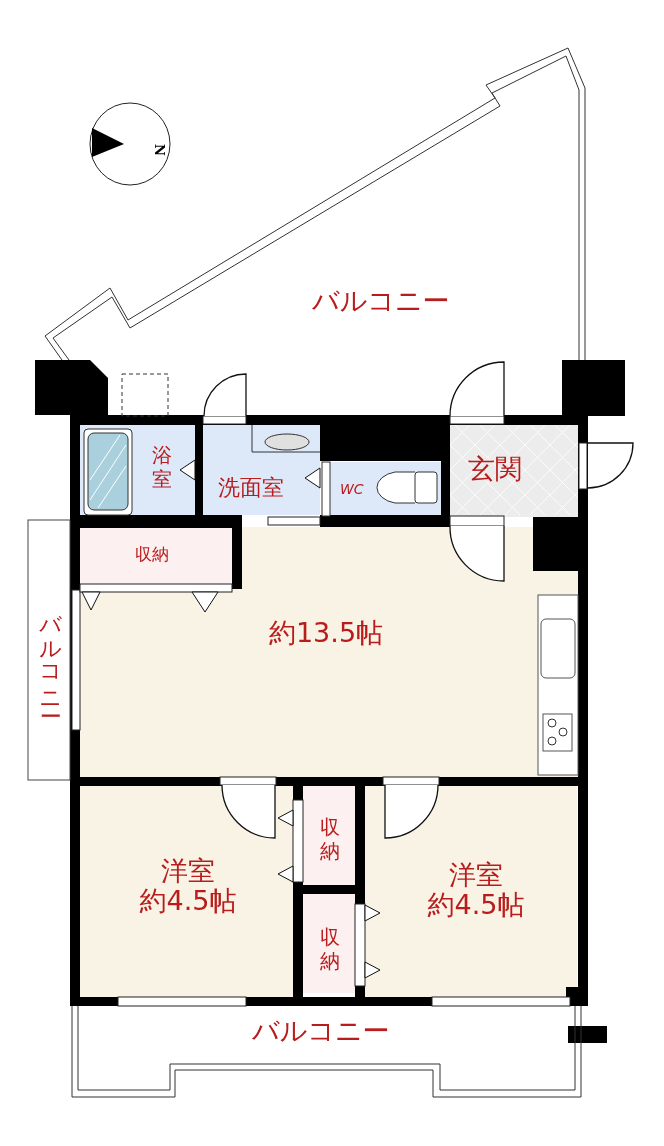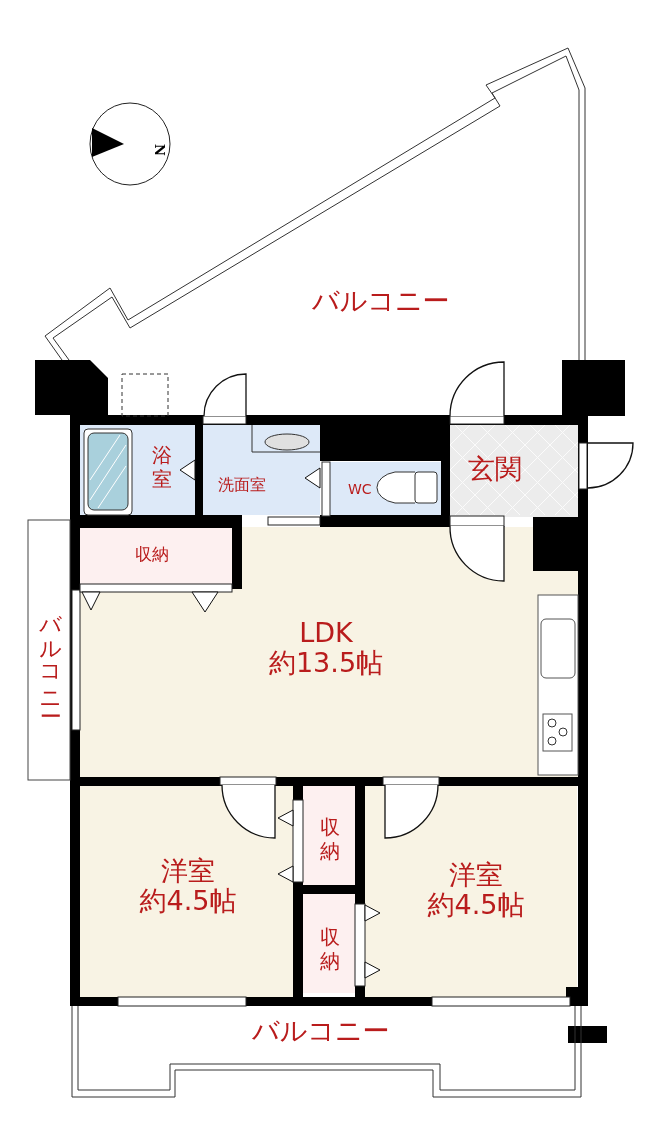--- a/index.html
+++ b/index.html
@@ -1,21 +1,21 @@
 <!DOCTYPE html>
 <html><head>
 <meta charset="utf-8">
 <style>
   html, body { margin:0; padding:0; background:#ffffff; }
   body { width:664px; height:1146px; position:relative; overflow:hidden;
          font-family:"DejaVu Sans", "Liberation Sans", sans-serif; }
   svg { position:absolute; left:0; top:0; }
   .lbl { position:absolute; color:#b91c1c; white-space:nowrap; text-align:center; line-height:1.12; }
   .lbl.big { font-size:27px; }
-  .lbl.mid { font-size:16px; }
+  .lbl.mid { font-size:22px; }
   .lbl.sm  { font-size:17px; }
   .lbl.xs  { font-size:14px; }
   .vert { writing-mode:vertical-rl; font-size:22px; letter-spacing:1px; }
   .vstack { width:24px; font-size:20px; line-height:1.2; white-space:normal; word-break:break-all; }
 </style>
 </head>
 <body>
 
 <svg width="664" height="1146" viewBox="0 0 664 1146">
 
@@ -126,26 +126,25 @@
 
   <g fill="none" stroke="#333" stroke-width="1">
     <polyline points="72,1006 72,1097 175,1097 175,1070 433,1070 433,1097 581,1097 581,1006"></polyline>
     <polyline points="78,1006 78,1090 170,1090 170,1064 440,1064 440,1090 575,1090 575,1006"></polyline>
   </g>
 </svg>
 
 <div class="lbl big" style="left:312px;top:286px;">バルコニー</div>
 <div class="lbl vstack" style="left:150px;top:443px;font-family:Liberation Serif, serif;">浴室</div>
 <div class="lbl mid" style="left:218px;top:476px;">洗面室</div>
-<div class="lbl xs" style="left:348px;top:482px;">WC</div>
+<div class="lbl xs" style="left:340px;top:482px;font-style:italic;">WC</div>
 <div class="lbl big" style="left:460px;top:454px;margin-left:8px;">玄関</div>
 <div class="lbl sm" style="left:135px;top:545px;">収納</div>
 <div class="lbl vert" style="left:38px;top:600px;">バルコニー</div>
 <div class="lbl big" style="left:261px;top:618px;width:130px;">
-  <div>LDK</div>
   <div>約13.5帖</div>
 </div>
 <div class="lbl big" style="left:128px;top:856px;width:120px;">
   <div>洋室</div>
   <div>約4.5帖</div>
 </div>
 <div class="lbl vstack" style="left:318px;top:815px;">収納</div>
 <div class="lbl vstack" style="left:318px;top:925px;">収納</div>
 <div class="lbl big" style="left:416px;top:860px;width:120px;">
   <div>洋室</div>

